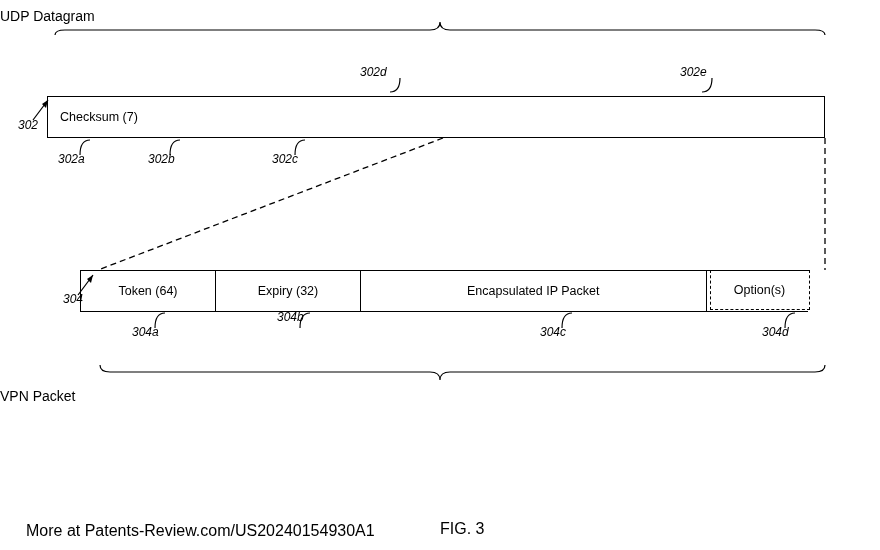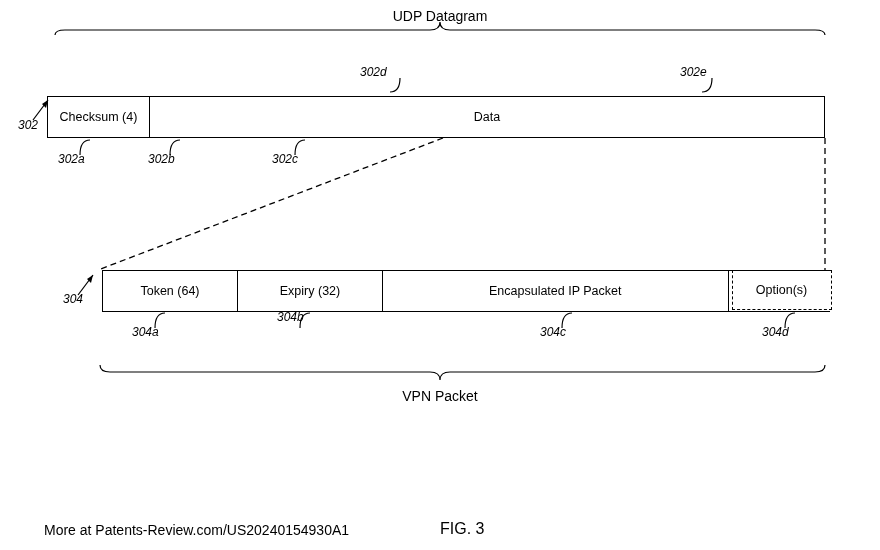--- a/index.html
+++ b/index.html
@@ -9,21 +9,20 @@
     height: 550px;
     background: #fff;
     font-family: Arial, Helvetica, sans-serif;
     font-size: 13px;
     color: #000;
     position: relative;
   }
   .title-top, .title-bottom {
     position: absolute;
     left: 0; right: 0;
-    text-align: center;
     font-size: 14px;
   }
   .packet-row {
     position: absolute;
     display: flex;
     border: 1.5px solid #000;
   }
   .field {
     border-right: 1.5px solid #000;
     display: flex;
@@ -44,22 +43,21 @@
     position: absolute;
     font-style: italic;
     font-size: 12px;
   }
   .fig-label {
     position: absolute;
     font-size: 16px;
   }
   .footer {
     position: absolute;
-    font-size: 14px;
-    margin-left: 18px;
+    font-size: 16px;
   }
   svg.overlay {
     position: absolute;
     top: 0; left: 0;
     pointer-events: none;
   }
 </style>
 </head>
 <body>
 
@@ -93,32 +91,31 @@
   <path d="M 155 328 Q 155 313 165 313" fill="none" stroke="#000" stroke-width="1.2"></path>
 
   <path d="M 300 328 Q 300 313 310 313" fill="none" stroke="#000" stroke-width="1.2"></path>
 
   <path d="M 562 328 Q 562 313 572 313" fill="none" stroke="#000" stroke-width="1.2"></path>
 
   <path d="M 785 328 Q 785 313 795 313" fill="none" stroke="#000" stroke-width="1.2"></path>
 </svg>
 
 <div class="packet-row" style="top:96px; left:47px; width:778px">
-  <div class="field" style="width:102px">Checksum (4)</div>
-  <div class="field" style="flex:1">Data</div>
+  <div class="field" style="width:102px">Checksum (7)</div>
 </div>
 
 <div class="ref" style="top:118px; left:18px">302</div>
 <div class="ref" style="top:152px; left:58px">302a</div>
 <div class="ref" style="top:152px; left:148px">302b</div>
 <div class="ref" style="top:152px; left:272px">302c</div>
 <div class="ref" style="top:65px;  left:360px">302d</div>
 <div class="ref" style="top:65px;  left:680px">302e</div>
 
-<div class="packet-row" style="top:270px; left:102px; width:728px; border-right:none">
+<div class="packet-row" style="top:270px; left:80px; width:728px; border-right:none">
   <div class="field" style="width:135px">Token (64)</div>
   <div class="field" style="width:145px">Expiry (32)</div>
   <div class="field" style="flex:1">Encapsulated IP Packet</div>
   <div class="field dashed-box" style="width:100px; border-left:1.5px dashed #000">Option(s)</div>
 </div>
 
 <div class="ref" style="top:292px; left:63px">304</div>
 <div class="ref" style="top:325px; left:132px">304a</div>
 <div class="ref" style="top:310px; left:277px">304b</div>
 <div class="ref" style="top:325px; left:540px">304c</div>

